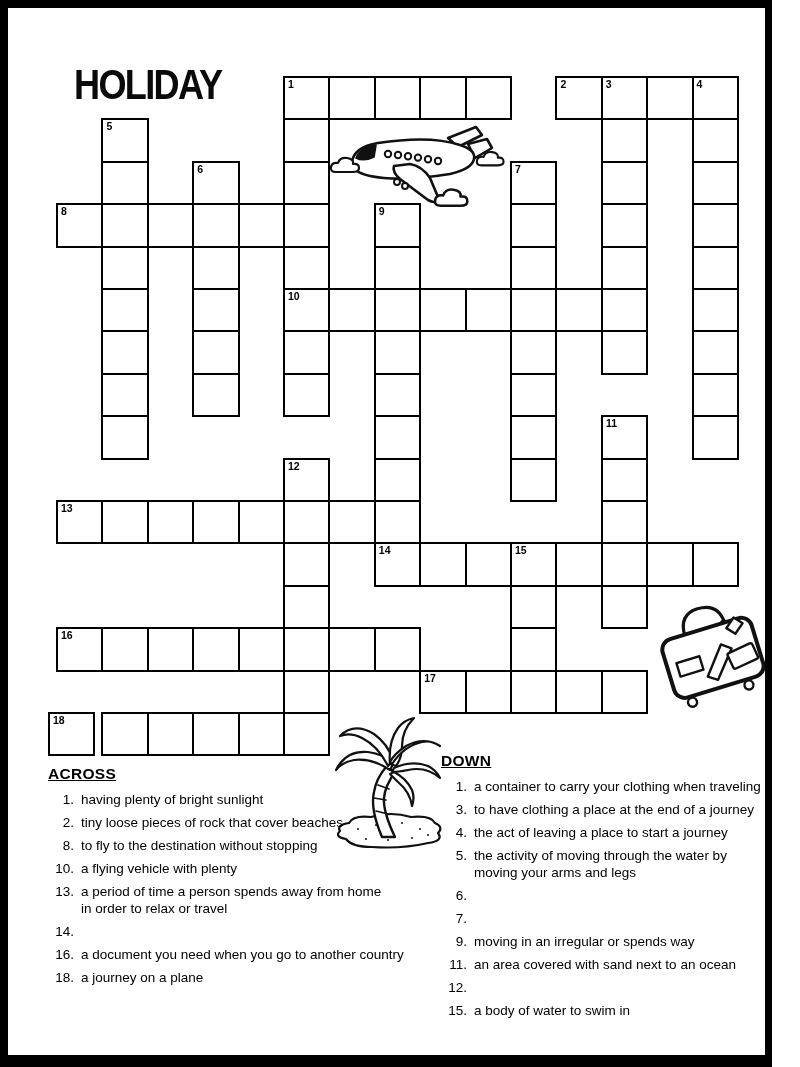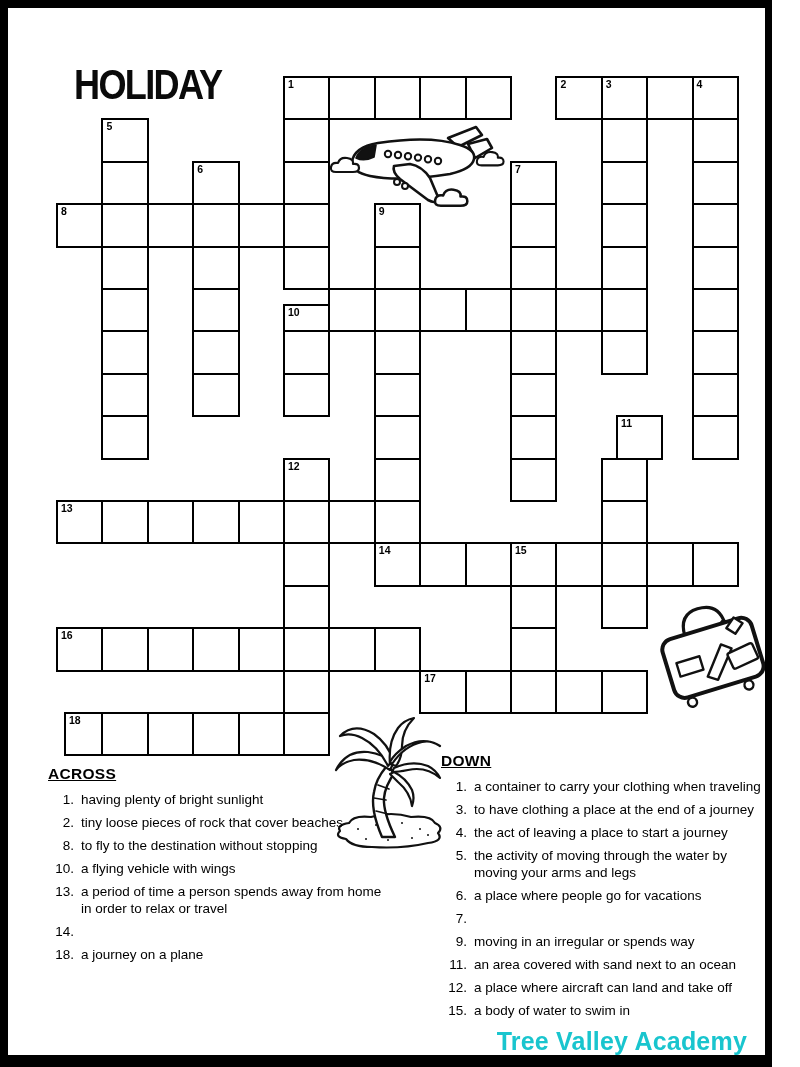--- a/index.html
+++ b/index.html
@@ -97,21 +97,21 @@
       <div class="cell" style="left: 683.6px; top: 195.2px;"></div>
       <div class="cell" style="left: 93.4px; top: 237.6px;"></div>
       <div class="cell" style="left: 184.2px; top: 237.6px;"></div>
       <div class="cell" style="left: 275px; top: 237.6px;"></div>
       <div class="cell" style="left: 365.8px; top: 237.6px;"></div>
       <div class="cell" style="left: 502px; top: 237.6px;"></div>
       <div class="cell" style="left: 592.8px; top: 237.6px;"></div>
       <div class="cell" style="left: 683.6px; top: 237.6px;"></div>
       <div class="cell" style="left: 93.4px; top: 280px;"></div>
       <div class="cell" style="left: 184.2px; top: 280px;"></div>
-      <div class="cell" style="left: 275px; top: 296px;">
+      <div class="cell" style="left: 275px; top: 280px;">
         <span class="num">10</span>
       </div>
       <div class="cell" style="left: 320.4px; top: 280px;"></div>
       <div class="cell" style="left: 365.8px; top: 280px;"></div>
       <div class="cell" style="left: 411.2px; top: 280px;"></div>
       <div class="cell" style="left: 456.6px; top: 280px;"></div>
       <div class="cell" style="left: 502px; top: 280px;"></div>
       <div class="cell" style="left: 547.4px; top: 280px;"></div>
       <div class="cell" style="left: 592.8px; top: 280px;"></div>
       <div class="cell" style="left: 683.6px; top: 280px;"></div>
@@ -124,21 +124,21 @@
       <div class="cell" style="left: 683.6px; top: 322.4px;"></div>
       <div class="cell" style="left: 93.4px; top: 364.8px;"></div>
       <div class="cell" style="left: 184.2px; top: 364.8px;"></div>
       <div class="cell" style="left: 275px; top: 364.8px;"></div>
       <div class="cell" style="left: 365.8px; top: 364.8px;"></div>
       <div class="cell" style="left: 502px; top: 364.8px;"></div>
       <div class="cell" style="left: 683.6px; top: 364.8px;"></div>
       <div class="cell" style="left: 93.4px; top: 407.2px;"></div>
       <div class="cell" style="left: 365.8px; top: 407.2px;"></div>
       <div class="cell" style="left: 502px; top: 407.2px;"></div>
-      <div class="cell" style="left: 608px; top: 407.2px;">
+      <div class="cell" style="left: 593px; top: 407.2px;">
         <span class="num">11</span>
       </div>
       <div class="cell" style="left: 683.6px; top: 407.2px;"></div>
       <div class="cell" style="left: 275px; top: 449.6px;">
         <span class="num">12</span>
       </div>
       <div class="cell" style="left: 365.8px; top: 449.6px;"></div>
       <div class="cell" style="left: 502px; top: 449.6px;"></div>
       <div class="cell" style="left: 592.8px; top: 449.6px;"></div>
       <div class="cell" style="left: 48px; top: 492px;">
@@ -180,21 +180,21 @@
       <div class="cell" style="left: 365.8px; top: 619.2px;"></div>
       <div class="cell" style="left: 502px; top: 619.2px;"></div>
       <div class="cell" style="left: 275px; top: 661.6px;"></div>
       <div class="cell" style="left: 411.2px; top: 661.6px;">
         <span class="num">17</span>
       </div>
       <div class="cell" style="left: 456.6px; top: 661.6px;"></div>
       <div class="cell" style="left: 502px; top: 661.6px;"></div>
       <div class="cell" style="left: 547.4px; top: 661.6px;"></div>
       <div class="cell" style="left: 592.8px; top: 661.6px;"></div>
-      <div class="cell" style="left: 56px; top: 704px;">
+      <div class="cell" style="left: 40px; top: 704px;">
         <span class="num">18</span>
       </div>
       <div class="cell" style="left: 93.4px; top: 704px;"></div>
       <div class="cell" style="left: 138.8px; top: 704px;"></div>
       <div class="cell" style="left: 184.2px; top: 704px;"></div>
       <div class="cell" style="left: 229.6px; top: 704px;"></div>
       <div class="cell" style="left: 275px; top: 704px;"></div>
     </div>
 
   <svg class="illus" style="left:320px; top:110px;" width="180" height="98" viewBox="0 0 180 98">
@@ -275,31 +275,35 @@
         <div class="clue">
           <span class="cnum">2.</span>
           <span class="ctext">tiny loose pieces of rock that cover beaches</span>
         </div>
         <div class="clue">
           <span class="cnum">8.</span>
           <span class="ctext">to fly to the destination without stopping</span>
         </div>
         <div class="clue">
           <span class="cnum">10.</span>
-          <span class="ctext">a flying vehicle with wings</span>
+          <span class="ctext">a flying vehicle with plenty</span>
         </div>
         <div class="clue">
           <span class="cnum">13.</span>
           <span class="ctext">a period of time a person spends away from home
 in order to relax or travel</span>
         </div>
         <div class="clue">
           <span class="cnum">14.</span>
         </div>
         <div class="clue">
+          <span class="cnum">16.</span>
+          <span class="ctext">a document you need when you go to another country</span>
+        </div>
+        <div class="clue">
           <span class="cnum">18.</span>
           <span class="ctext">a journey on a plane</span>
         </div>
       </div>
   </div>
 
   <div class="clues down">
     <h2>DOWN</h2>
     <div>
         <div class="clue">
@@ -314,39 +318,36 @@
           <span class="cnum">4.</span>
           <span class="ctext">the act of leaving a place to start a journey</span>
         </div>
         <div class="clue">
           <span class="cnum">5.</span>
           <span class="ctext">the activity of moving through the water by
 moving your arms and legs</span>
         </div>
         <div class="clue">
           <span class="cnum">6.</span>
-          <span class="ctext">a place where people go for vacations</span>
         </div>
         <div class="clue">
           <span class="cnum">7.</span>
         </div>
         <div class="clue">
           <span class="cnum">9.</span>
           <span class="ctext">moving in an irregular or spends way</span>
         </div>
         <div class="clue">
           <span class="cnum">11.</span>
           <span class="ctext">an area covered with sand next to an ocean</span>
         </div>
         <div class="clue">
           <span class="cnum">12.</span>
-          <span class="ctext">a place where aircraft can land and take off</span>
         </div>
         <div class="clue">
           <span class="cnum">15.</span>
           <span class="ctext">a body of water to swim in</span>
         </div>
       </div>
   </div>
 
-  <div class="footer" style="color: rgb(25, 197, 206);">Tree Valley Academy</div>
 
 </div>
 
 </body></html>

